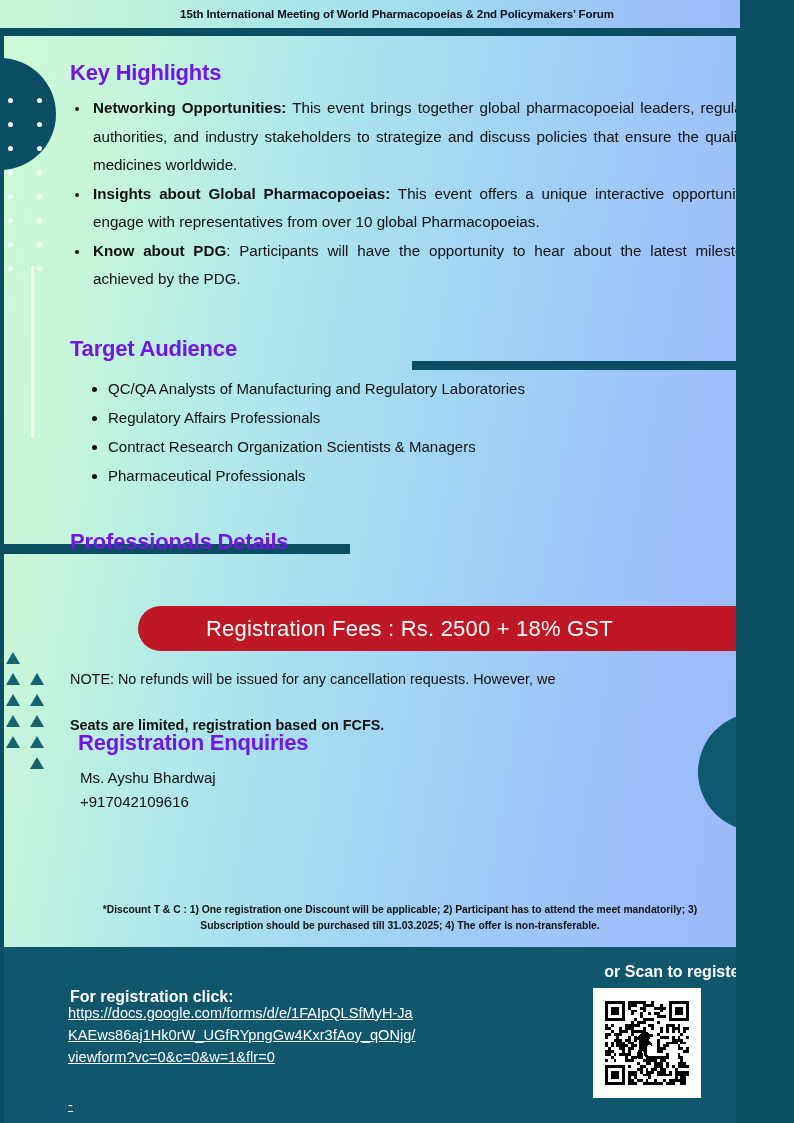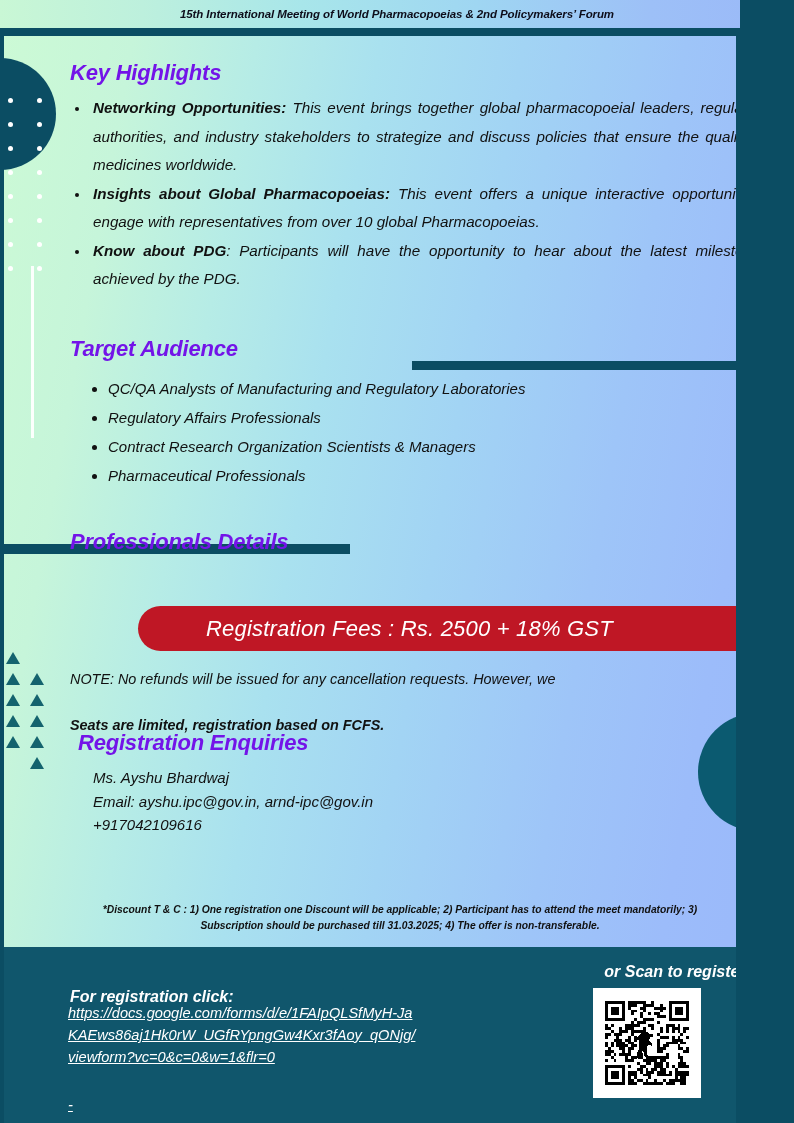--- a/index.html
+++ b/index.html
@@ -2,21 +2,21 @@
 <html><head>
 <meta charset="utf-8">
 <style>
   html,body{margin:0;padding:0;}
   body{
     width:794px;height:1123px;
     font-family:"Liberation Sans", sans-serif;
     background:#0b4d63;
     overflow:hidden;
   }
-  .page{position:relative;width:740px;height:1123px;overflow:hidden;background:#0b4d63;font-style:italic;}
+  .page{position:relative;width:740px;height:1123px;overflow:hidden;background:#0b4d63;}
 
   
   .titlebar{
     position:absolute;left:0;top:0;width:794px;height:28px;
     background:linear-gradient(90deg,#c9f7d5 0%,#bdf0dd 18%,#a8e6ea 38%,#9fd6f2 60%,#9dc0f7 82%,#9ab8f8 100%);
     display:flex;align-items:center;justify-content:center;
   }
   .titlebar .t{
     font-size:11.5px;font-weight:bold;color:#0d0d1a;letter-spacing:-0.1px;white-space:nowrap;
   }
@@ -88,21 +88,21 @@
   }
   .fee span{
     color:#ffffff;font-size:22px;font-weight:normal;margin-left:68px;white-space:nowrap;
     letter-spacing:.2px;
   }
 
   .note{position:absolute;left:70px;top:632px;width:660px;font-size:14.4px;color:#111;line-height:23px;}
   .note b{font-weight:bold;}
 
   .re{position:absolute;left:78px;top:695px;}
-  .re-lines{position:absolute;left:80px;top:730px;font-size:15px;color:#111;line-height:23.5px;margin-left:13px;}
+  .re-lines{position:absolute;left:80px;top:730px;font-size:15px;color:#111;line-height:23.5px;}
 
   .disc{
     position:absolute;left:80px;top:866px;width:640px;
     font-size:10.3px;font-weight:bold;color:#111;line-height:16px;text-align:center;
   }
 
   
   .footer{position:absolute;left:0;top:947px;width:794px;height:176px;background:#10566c;}
   .f-head{position:absolute;left:70px;top:18px;font-size:16px;font-weight:bold;color:#ffffff;margin-top:23px;}
   .f-link{
@@ -229,21 +229,20 @@
 
       <div class="note">
         <span>NOTE: No refunds will be issued for any cancellation requests. However, we</span><br>
         <br>
         <b>Seats are limited, registration based on FCFS.</b>
       </div>
 
       <h2 class="sec re">Registration Enquiries</h2>
       <div class="re-lines">
         <div>Ms. Ayshu Bhardwaj</div>
-        <div>Email: ayshu.ipc@gov.in, arnd-ipc@gov.in</div>
         <div>+917042109616</div>
       </div>
 
       <div class="disc">
         <span>*Discount T &amp; C : 1) One registration one Discount will be applicable; 2) Participant has to attend the meet</span>
         <span>mandatorily; 3) Subscription should be purchased till 31.03.2025; 4) The offer is non-transferable.</span>
       </div>
 
     </div>
   </div>

